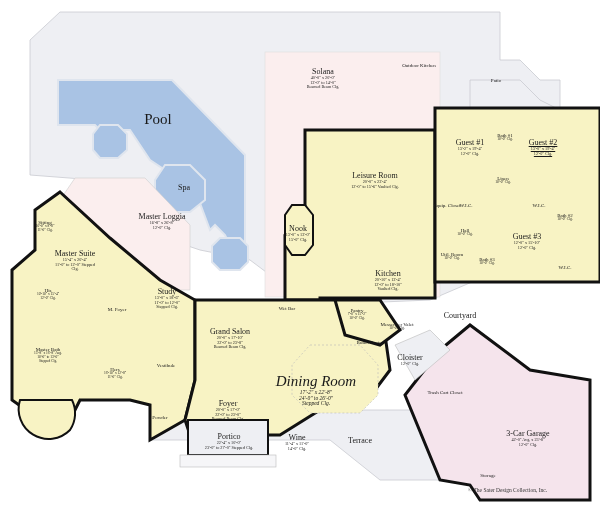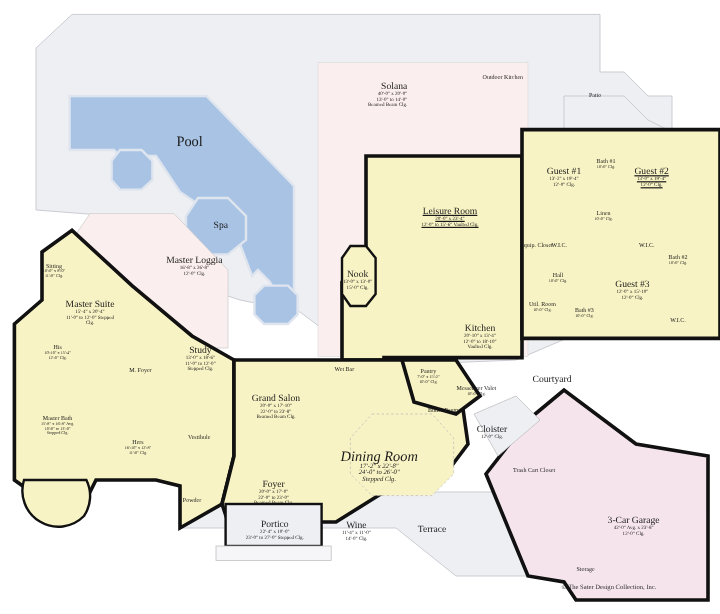--- a/index.html
+++ b/index.html
@@ -1,21 +1,21 @@
 <!DOCTYPE html>
 <html><head>
 <meta charset="utf-8">
 <style>
   html,body{margin:0;padding:0;background:#ffffff;}
   body{width:600px;height:512px;overflow:hidden;position:relative;font-family:"Liberation Serif","DejaVu Serif",serif;}
   #plan{position:absolute;left:0;top:0;width:600px;height:512px;}
   .lbl{position:absolute;text-align:center;color:#1a1a1a;line-height:1.05;white-space:nowrap;transform:translateX(-50%);}
   .lbl .n{display:block;font-size:8px;}
   .lbl .d{display:block;font-size:4.2px;}
-  .lbl.big .n{font-size:12px;}
+  .lbl.big .n{font-size:15px;}
   .lbl.big .d{font-size:5.5px;}
   .lbl.sm .n{font-size:5px;}
   .lbl.sm .d{font-size:3.5px;}
   .copy{position:absolute;left:468px;top:487px;font-size:5.5px;color:#333;}
 </style>
 </head>
 <body>
 
 <svg id="plan" viewBox="0 0 600 512" xmlns="http://www.w3.org/2000/svg">
 
@@ -59,33 +59,33 @@
 
   <polygon points="395,345 430,330 450,350 415,380" fill="#eeeff3" stroke="#bbb" stroke-width="0.6"></polygon>
 </svg>
 
 <div class="lbl big" style="left:158px;top:112px;">
     <span class="n">Pool</span>
   </div>
 <div class="lbl" style="left:184px;top:184px;">
     <span class="n">Spa</span>
   </div>
-<div class="lbl" style="left:323px;top:68px;text-align:right;">
+<div class="lbl" style="left:323px;top:68px;">
     <span class="n">Solana</span>
     <span class="d">40'-0" x 20'-0"</span>
     <span class="d">13'-0" to 14'-0"</span>
     <span class="d">Beamed Beam Clg.</span>
   </div>
 <div class="lbl sm" style="left:419px;top:63px;">
     <span class="n">Outdoor Kitchen</span>
   </div>
 <div class="lbl sm" style="left:496px;top:78px;">
     <span class="n">Patio</span>
   </div>
-<div class="lbl" style="left:375px;top:172px;text-decoration:underline;">
+<div class="lbl" style="left:375px;top:172px;">
     <span class="n">Leisure Room</span>
     <span class="d">20'-0" x 23'-4"</span>
     <span class="d">12'-0" to 15'-6" Vaulted Clg.</span>
   </div>
 <div class="lbl" style="left:298px;top:225px;">
     <span class="n">Nook</span>
     <span class="d">13'-0" x 13'-0"</span>
     <span class="d">15'-0" Clg.</span>
   </div>
 <div class="lbl" style="left:470px;top:139px;">
@@ -132,21 +132,21 @@
     <span class="n">W.I.C.</span>
   </div>
 <div class="lbl sm" style="left:465px;top:228px;">
     <span class="n">Hall</span>
     <span class="d">10'-0" Clg.</span>
   </div>
 <div class="lbl sm" style="left:452px;top:252px;">
     <span class="n">Util. Room</span>
     <span class="d">10'-0" Clg.</span>
   </div>
-<div class="lbl" style="left:388px;top:270px;margin-left:12px;">
+<div class="lbl" style="left:388px;top:270px;">
     <span class="n">Kitchen</span>
     <span class="d">20'-10" x 13'-4"</span>
     <span class="d">12'-0" to 18'-10"</span>
     <span class="d">Vaulted Clg.</span>
   </div>
 <div class="lbl sm" style="left:357px;top:308px;">
     <span class="n">Pantry</span>
     <span class="d">7'-0" x 15'-2"</span>
     <span class="d">10'-0" Clg.</span>
   </div>

